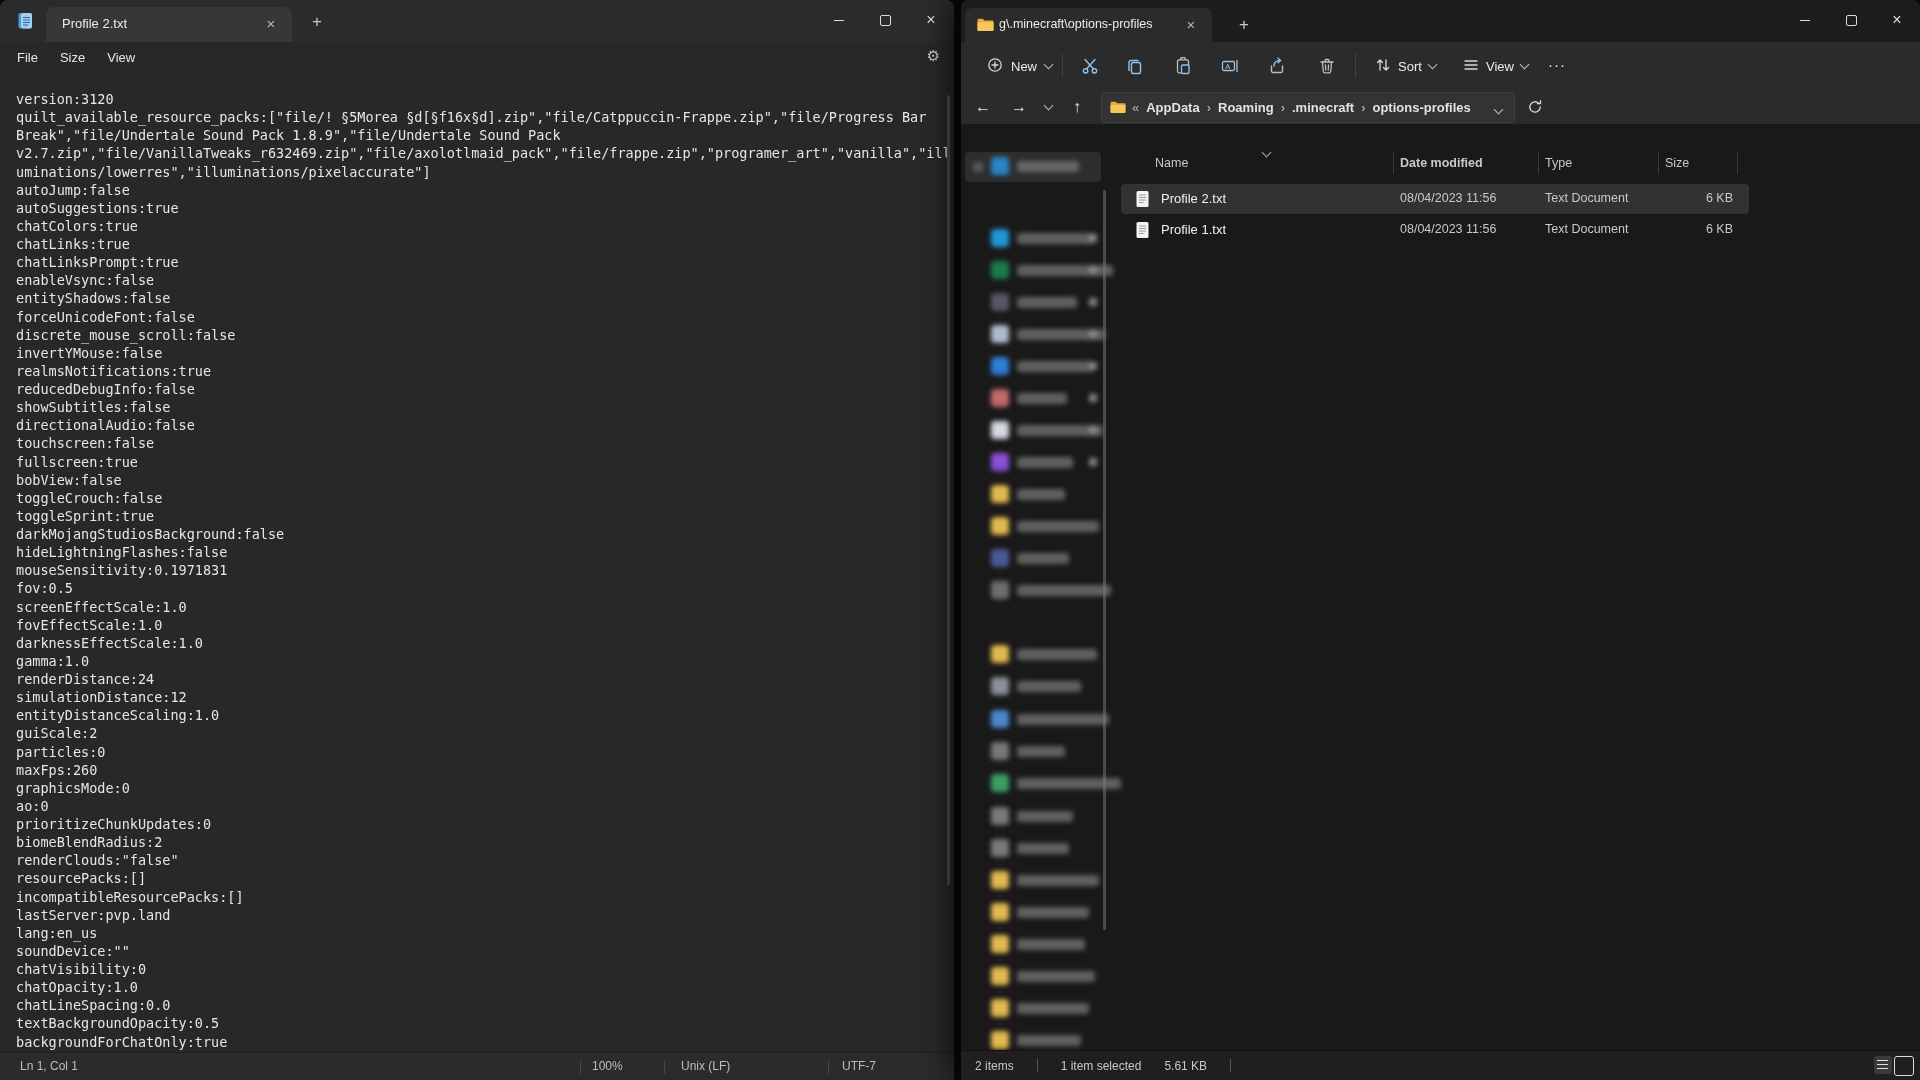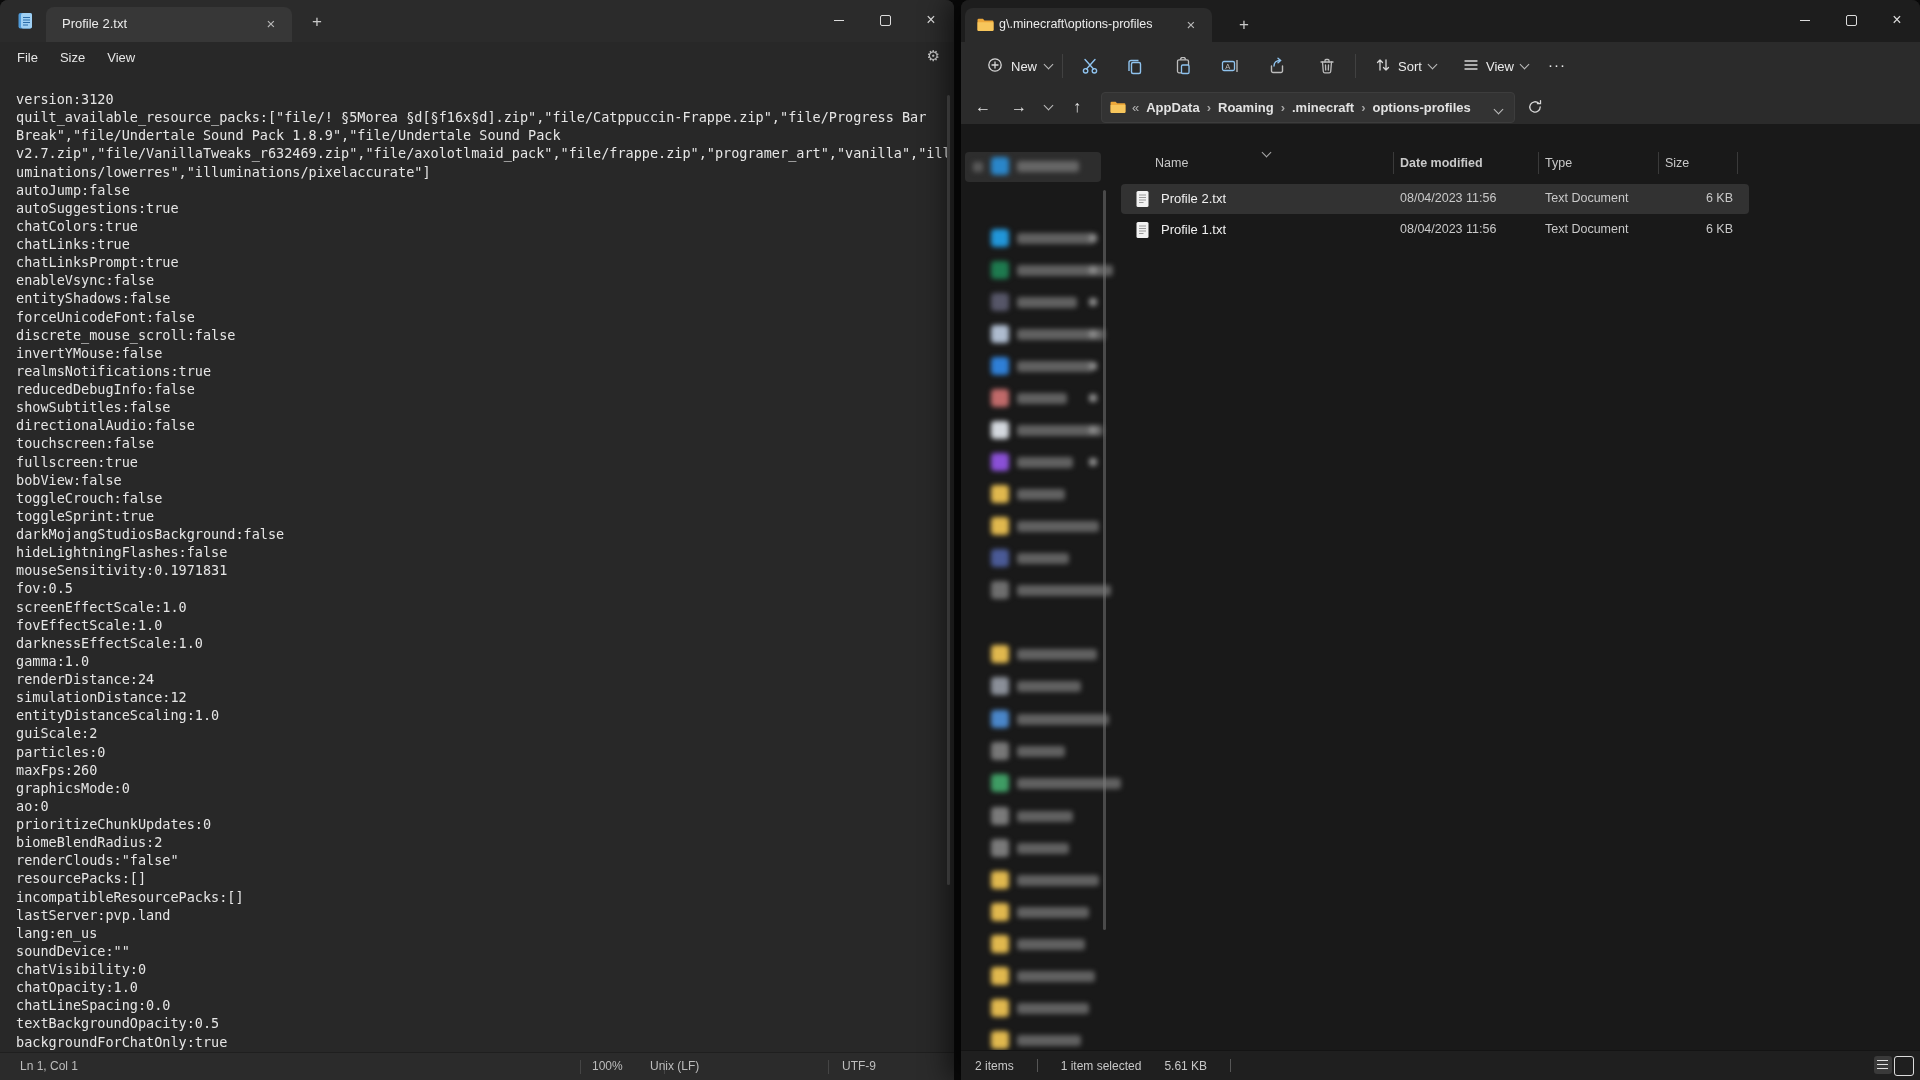--- a/index.html
+++ b/index.html
@@ -190,23 +190,23 @@
 chatOpacity:1.0
 chatLineSpacing:0.0
 textBackgroundOpacity:0.5
 backgroundForChatOnly:true</pre>
   <div class="np-scrollbar"></div>
   <div class="np-statusbar">
     <span class="txt" style="left:20px;">Ln 1, Col 1</span>
     <span class="vsep" style="left:580px;"></span>
     <span class="txt" style="left:592px;">100%</span>
     <span class="vsep" style="left:664px;"></span>
-    <span class="txt" style="left:650px;">Unix (LF)</span>
+    <span class="txt" style="left:681px;">Unix (LF)</span>
     <span class="vsep" style="left:828px;"></span>
-    <span class="txt" style="left:842px;">UTF-9</span>
+    <span class="txt" style="left:842px;">UTF-7</span>
   </div>
 </div>
 
 <div class="ex-window">
   <div class="ex-tabbar">
     <div class="ex-tab">
       <span class="ex-tab-folder">
         <svg width="17" height="14" viewBox="0 0 17 14">
             <path d="M.5 2A1.2 1.2 0 0 1 1.7.8h4.2l1.6 1.7h7.8a1.2 1.2 0 0 1 1.2 1.2v8a1.3 1.3 0 0 1-1.3 1.3H1.8A1.3 1.3 0 0 1 .5 11.7z" fill="#eda83a"></path>
             <path d="M.5 4.3h16v7.4a1.3 1.3 0 0 1-1.3 1.3H1.8A1.3 1.3 0 0 1 .5 11.7z" fill="#f7c65c"></path>

